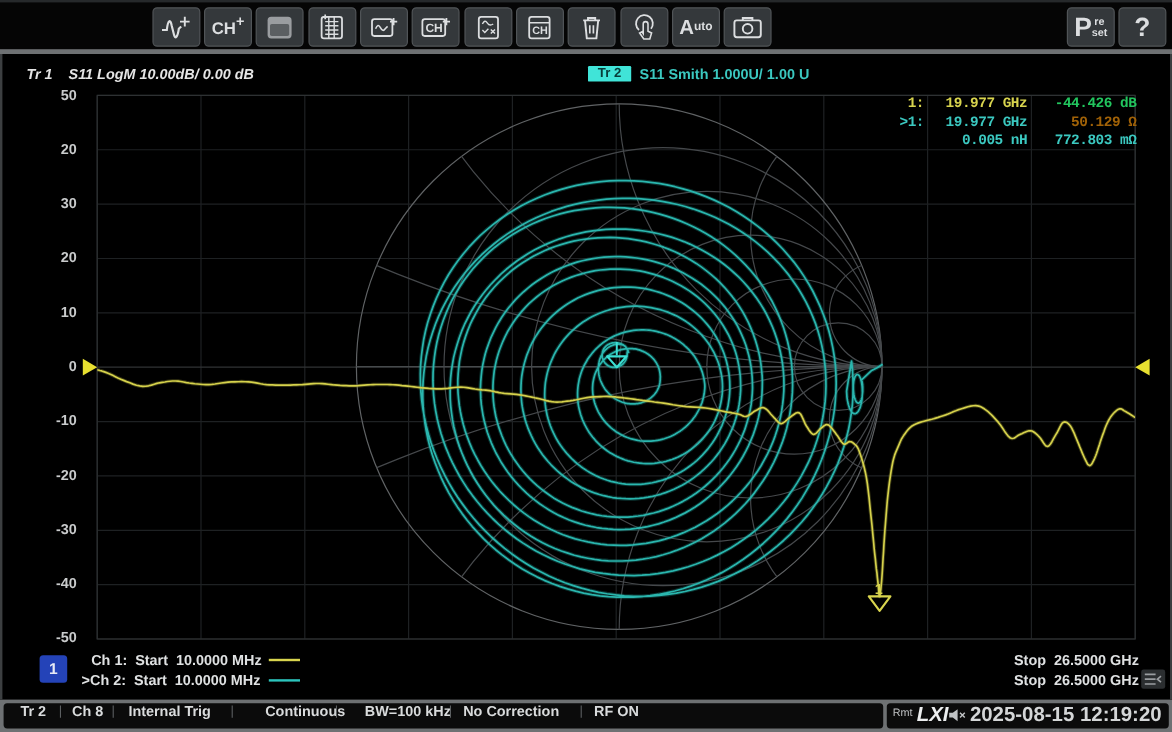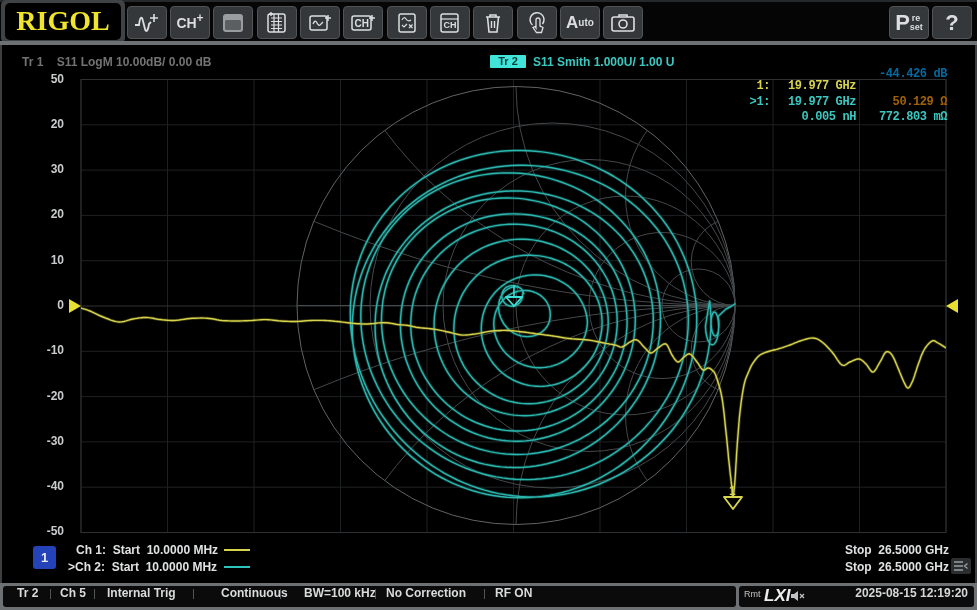--- a/index.html
+++ b/index.html
@@ -10,21 +10,21 @@
 #topbar::after { content:""; position:absolute; left:0; top:41px; width:977px; height:4px; background:#6e7173; }
 #logo-wrap { position:absolute; left:1px; top:0px; width:124px; height:43px; background:#404346; border-radius:5px; }
 #logo { position:absolute; left:4px; top:3px; width:116px; height:37px; background:#000; border-radius:5px;
   color:#f0e42c; font-family:"Liberation Serif", serif; font-weight:bold; font-size:28px; letter-spacing:0.5px;
   text-align:center; line-height:36px; letter-spacing:0px; }
 .tbtn { position:absolute; top:6px; width:40px; height:33px; background:#34383b;
   border:1px solid #505457; border-radius:4px; color:#dcdee0;
   display:flex; align-items:center; justify-content:center; }
 .tbtn svg { display:block; }
 
-#tr1 { position:absolute; left:22px; top:55px; color:#737373; font-size:12px; font-weight:bold; white-space:pre; }
+#tr1 { position:absolute; left:22px; top:55px; color:#e5e5e5; font-size:12px; font-weight:bold; white-space:pre;font-style:italic; }
 #tr2badge { position:absolute; left:490px; top:55px; width:36px; height:13px; background:#40e4d8;
   color:#073c38; font-size:11px; font-weight:bold; text-align:center; line-height:13px; border-radius:1px; }
 #tr2txt { position:absolute; left:533px; top:55px; color:#3bc8c0; font-size:12px; font-weight:bold; white-space:pre; }
 
 .ylab { position:absolute; left:0px; width:64px; text-align:right; color:#c9cbcc;
   font-size:12px; font-weight:bold; }
 
 .mk { position:absolute; font-family:"Liberation Mono", monospace; font-weight:bold;
   font-size:12px; letter-spacing:-0.4px; white-space:pre; text-align:right; }
 
@@ -102,23 +102,20 @@
 
 <text x="729" y="495" fill="#d8d44e" font-size="12" font-weight="bold" font-family="Liberation Sans">1</text>
 <path d="M724 497 L742 497 L733 509 Z" fill="none" stroke="#d8d44e" stroke-width="1.8" stroke-linejoin="round"></path>
 
 <path d="M69 299 L69 313 L81 306 Z" fill="#e8e030"></path>
 <path d="M958 299 L958 313 L946 306 Z" fill="#e8e030"></path>
 </svg>
 
 <div id="topbar">
   <div style="position:absolute;left:0;top:0;width:977px;height:2px;background:#26292b"></div>
-  <div id="logo-wrap">
-      <div id="logo">RIGOL</div>
-    </div>
 
   <div class="tbtn" style="left:127px">
     <svg width="30" height="24" viewBox="0 0 30 24" fill="none" stroke="#dcdee0" stroke-width="1.8">
       <path d="M3 14 H7 C8 5 10 5 11 10 L13 18 C14 22 16 20 17 13 L19 11"></path>
       <path d="M22 3 V11 M18 7 H26" stroke-width="1.6"></path>
     </svg>
   </div>
   <div class="tbtn" style="left:170px;font-size:14px;font-weight:bold">CH<span style="font-size:12px;position:relative;top:-5px">+</span></div>
   <div class="tbtn" style="left:213px">
     <svg width="26" height="22" viewBox="0 0 26 22">
@@ -211,21 +208,21 @@
 <div class="ylab" style="top:253px">10</div>
 <div class="ylab" style="top:298px">0</div>
 <div class="ylab" style="top:343px">-10</div>
 <div class="ylab" style="top:389px">-20</div>
 <div class="ylab" style="top:434px">-30</div>
 <div class="ylab" style="top:479px">-40</div>
 <div class="ylab" style="top:524px">-50</div>
 
 <div class="mk" style="top:79px;  right:207px; color:#d8d44e">1:</div>
 <div class="mk" style="top:79px;  right:121px; color:#d8d44e">19.977 GHz</div>
-<div class="mk" style="top:67px;  right:30px;  color:#0369a1">-44.426 dB</div>
+<div class="mk" style="top:79px;  right:30px;  color:#22c55e">-44.426 dB</div>
 <div class="mk" style="top:95px;  right:207px; color:#3bc8c0">&gt;1:</div>
 <div class="mk" style="top:95px;  right:121px; color:#3bc8c0">19.977 GHz</div>
 <div class="mk" style="top:95px;  right:30px;  color:#a16207">50.129 Ω</div>
 <div class="mk" style="top:110px; right:121px; color:#3bc8c0">0.005 nH</div>
 <div class="mk" style="top:110px; right:30px;  color:#3bc8c0">772.803 mΩ</div>
 
 <div class="abs" style="left:33px; top:546px; width:23px; height:23px; background:#2443b8; border-radius:3px;
      color:#e8eaf5; font-size:13px; font-weight:bold; text-align:center; line-height:23px">1</div>
 
 <div class="chrow" style="left:76px; top:543px">Ch 1:  Start  10.0000 MHz</div>
@@ -240,34 +237,34 @@
   <svg width="16" height="12" viewBox="0 0 16 12" stroke="#9a9da0" stroke-width="1.4" fill="none">
     <path d="M1 2 H10 M1 6 H10 M1 10 H10 M14.5 3.5 L11.5 6 L14.5 8.5"></path>
   </svg>
 </div>
 
 <div id="botbar">
   <div id="botleft"></div>
   <div id="botright"></div>
   <div class="st" style="left:17px">Tr 2</div>
     <div class="sep" style="left:49px">|</div>
-  <div class="st" style="left:60px">Ch 5</div>
+  <div class="st" style="left:60px">Ch 8</div>
     <div class="sep" style="left:93px">|</div>
   <div class="st" style="left:107px">Internal Trig</div>
     <div class="sep" style="left:192px">|</div>
   <div class="st" style="left:221px">Continuous</div>
     <div class="sep" style="left:279px">|</div>
   <div class="st" style="left:304px">BW=100 kHz</div>
     <div class="sep" style="left:374px">|</div>
   <div class="st" style="left:386px">No Correction</div>
     <div class="sep" style="left:483px">|</div>
   <div class="st" style="left:495px">RF ON</div>
   <div class="st" style="left:744px; font-size:9px; font-weight:normal; color:#c0c2c4; top:6px">Rmt</div>
   <div class="st" style="left:764px; font-size:17px; font-style:italic; color:#eceeef">LXI</div>
   <svg class="abs" style="left:790px; top:7px" width="16" height="12" viewBox="0 0 16 12" fill="#c0c2c4">
     <path d="M1 4 H4 L8 1 V11 L4 8 H1 Z"></path>
     <path d="M10 4 L14 8 M14 4 L10 8" stroke="#c0c2c4" stroke-width="1.2"></path>
   </svg>
-  <div class="st" style="left:auto; right:9px; font-size:12px; font-weight:bold; color:#d4d6d7">2025-08-15 12:19:20</div>
+  <div class="st" style="left:auto; right:9px; font-size:17px; font-weight:bold; color:#d4d6d7">2025-08-15 12:19:20</div>
 </div>
 
 <div class="abs" style="left:0; top:45px; width:2px; height:538px; background:#3c3f41"></div>
 <div class="abs" style="left:975px; top:45px; width:2px; height:538px; background:#3c3f41"></div>
 
 </body></html>

